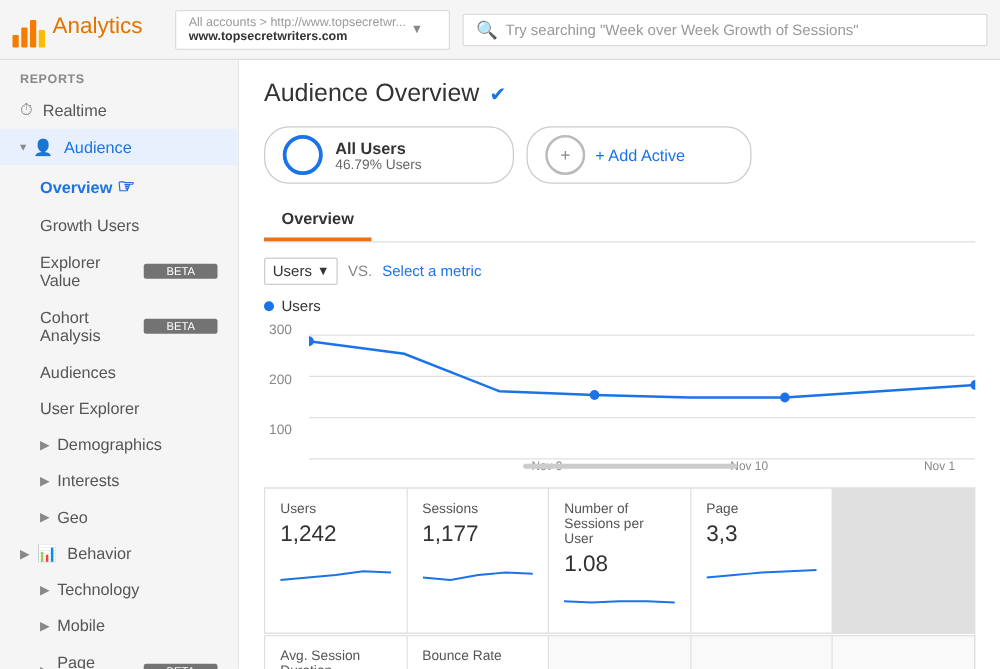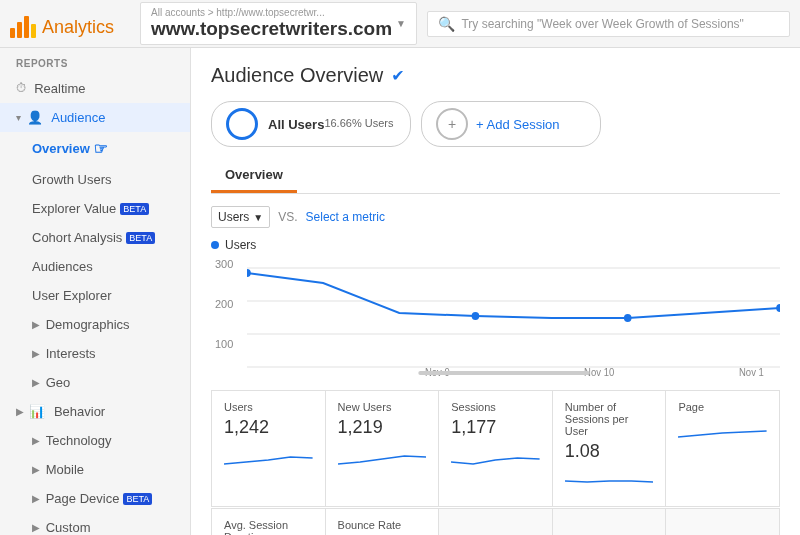--- a/index.html
+++ b/index.html
@@ -4,38 +4,38 @@
   <style>
     * { margin: 0; padding: 0; box-sizing: border-box; }
     body { font-family: Arial, sans-serif; font-size: 13px; background: #f5f5f5; width: 800px; height: 535px; overflow: hidden; color: #333; }
 
     
     .header {
       display: flex; align-items: center; background: #f5f5f5; border-bottom: 1px solid #ddd;
       height: 48px; padding: 0 10px; gap: 10px;
     }
     .header-logo {
-      display: flex; align-items: flex-end; gap: 6px; min-width: 120px;
+      display: flex; align-items: flex-start; gap: 6px; min-width: 120px;
     }
     .logo-icon {
       display: flex; align-items: flex-end; gap: 2px; height: 28px;
     }
     .logo-bar {
       background: #f57c00; border-radius: 1px;
     }
     .header-title {
       font-size: 18px; color: #e37400; font-weight: normal;
     }
     .breadcrumb-bar {
       display: flex; align-items: center; background: white; border: 1px solid #ddd;
       border-radius: 2px; padding: 4px 10px; font-size: 12px; color: #666; flex: 0 0 auto;
       min-width: 220px;
     }
     .breadcrumb-text { color: #444; font-size: 12px; }
-    .breadcrumb-url { color: #333; font-weight: bold; font-size: 19px; }
+    .breadcrumb-url { color: #333; font-weight: bold; font-size: 10px; }
     .breadcrumb-arrow { margin-left: 4px; font-size: 10px; color: #888; }
     .search-bar {
       display: flex; align-items: center; background: white; border: 1px solid #ddd;
       border-radius: 2px; padding: 4px 10px; flex: 1; gap: 6px; color: #999; font-size: 12px;
     }
     .search-icon-svg { color: #666; font-size: 14px; }
 
     
     .layout { display: flex; height: calc(535px - 48px); }
 
@@ -48,21 +48,21 @@
       font-size: 10px; color: #888; padding: 10px 16px 4px; letter-spacing: 0.5px; font-weight: bold;
     }
     .sidebar-item {
       display: flex; align-items: center; padding: 7px 16px; cursor: pointer; color: #555; font-size: 13px;
     }
     .sidebar-item.active { color: #1a73e8; background: #e8f0fe; }
     .sidebar-item.sub { padding-left: 32px; font-size: 13px; }
     .sidebar-item.sub.active { color: #1a73e8; font-weight: bold; background: transparent; }
     .sidebar-arrow { margin-right: 6px; font-size: 10px; color: #888; }
     .sidebar-icon { margin-right: 8px; font-size: 13px; color: #888; }
-    .badge { font-size: 9px; background: #1d4ed8; color: white; border-radius: 2px; padding: 1px 3px; margin-left: 4px; vertical-align: middle; }
+    .badge { font-size: 9px; background: #737373; color: white; border-radius: 2px; padding: 1px 18px; margin-left: 4px; vertical-align: middle; }
 
     
     .main { flex: 1; background: white; overflow-y: auto; padding: 16px 20px; }
 
     .page-title-row { display: flex; align-items: center; gap: 8px; margin-bottom: 14px; }
     .page-title { font-size: 20px; color: #333; font-weight: normal; }
     .verified-icon { color: #1a73e8; font-size: 16px; }
 
     
     .segment-row { display: flex; align-items: center; gap: 10px; margin-bottom: 12px; }
@@ -71,21 +71,21 @@
       border-radius: 20px; padding: 6px 14px; background: white; min-width: 200px;
     }
     .segment-circle {
       width: 32px; height: 32px; border: 3px solid #1a73e8; border-radius: 50%;
       display: flex; align-items: center; justify-content: center; flex-shrink: 0;
     }
     .segment-circle-empty {
       width: 32px; height: 32px; border: 2px solid #bbb; border-radius: 50%;
       display: flex; align-items: center; justify-content: center; flex-shrink: 0;
     }
-    .segment-info { display: flex; }
+    .segment-info { display: flex; flex-direction: column; }
     .segment-name { font-size: 13px; color: #333; font-weight: bold; }
     .segment-pct { font-size: 11px; color: #666; }
     .add-segment { display: flex; align-items: center; gap: 8px; color: #1a73e8; font-size: 13px; cursor: pointer; border: 1px solid #ccc; border-radius: 20px; padding: 6px 14px; min-width: 180px; }
 
     
     .tab-bar { border-bottom: 1px solid #ddd; margin-bottom: 12px; display: flex; }
     .tab-item { padding: 8px 14px; font-size: 13px; cursor: pointer; border-bottom: 3px solid transparent; color: #555; }
     .tab-item.active { border-bottom: 3px solid #e8711a; color: #333; font-weight: bold; }
 
     
@@ -230,28 +230,28 @@
     <div class="page-title-row">
       <span class="page-title">Audience Overview</span>
       <span class="verified-icon">✔</span>
     </div>
 
     <div class="segment-row">
       <div class="segment-pill">
         <div class="segment-circle"></div>
         <div class="segment-info">
           <span class="segment-name">All Users</span>
-          <span class="segment-pct">16.66% Users</span>
+          <span class="segment-pct">46.79% Users</span>
         </div>
       </div>
       <div class="add-segment">
         <div class="segment-circle-empty">
           <span style="color:#888;font-size:14px;">+</span>
         </div>
-        <span>+ Add Session</span>
+        <span>+ Add Active</span>
       </div>
     </div>
 
     <div class="tab-bar">
       <div class="tab-item active">
         <span>Overview</span>
       </div>
     </div>
 
     <div class="controls-row">
@@ -302,48 +302,40 @@
       <div class="metric-card">
         <div class="metric-label">Users</div>
         <div class="metric-value">1,242</div>
         <div class="metric-sparkline">
           <svg class="sparkline" viewBox="0 0 80 30" preserveAspectRatio="none">
             <polyline points="0,22 20,20 40,18 60,15 80,16" fill="none" stroke="#1a73e8" stroke-width="1.5"></polyline>
           </svg>
         </div>
       </div>
       <div class="metric-card">
-        <div class="metric-label">New Users</div>
-        <div class="metric-value">1,219</div>
-        <div class="metric-sparkline">
-          <svg class="sparkline" viewBox="0 0 80 30" preserveAspectRatio="none">
-            <polyline points="0,22 20,20 40,17 60,14 80,15" fill="none" stroke="#1a73e8" stroke-width="1.5"></polyline>
-          </svg>
-        </div>
-      </div>
-      <div class="metric-card">
         <div class="metric-label">Sessions</div>
         <div class="metric-value">1,177</div>
         <div class="metric-sparkline">
           <svg class="sparkline" viewBox="0 0 80 30" preserveAspectRatio="none">
             <polyline points="0,20 20,22 40,18 60,16 80,17" fill="none" stroke="#1a73e8" stroke-width="1.5"></polyline>
           </svg>
         </div>
       </div>
       <div class="metric-card">
         <div class="metric-label">Number of Sessions per User</div>
         <div class="metric-value">1.08</div>
         <div class="metric-sparkline">
           <svg class="sparkline" viewBox="0 0 80 30" preserveAspectRatio="none">
             <polyline points="0,15 20,16 40,15 60,15 80,16" fill="none" stroke="#1a73e8" stroke-width="1.5"></polyline>
           </svg>
         </div>
       </div>
       <div class="metric-card" style="overflow:hidden;">
         <div class="metric-label">Page</div>
+        <div class="metric-value">3,3</div>
         <div class="metric-sparkline">
           <svg class="sparkline" viewBox="0 0 80 30" preserveAspectRatio="none">
             <polyline points="0,20 20,18 40,16 60,15 80,14" fill="none" stroke="#1a73e8" stroke-width="1.5"></polyline>
           </svg>
         </div>
       </div>
     </div>
 
     <div class="metrics-grid" style="margin-top:1px;grid-template-columns: repeat(5,1fr);">
       <div class="metric-card">

